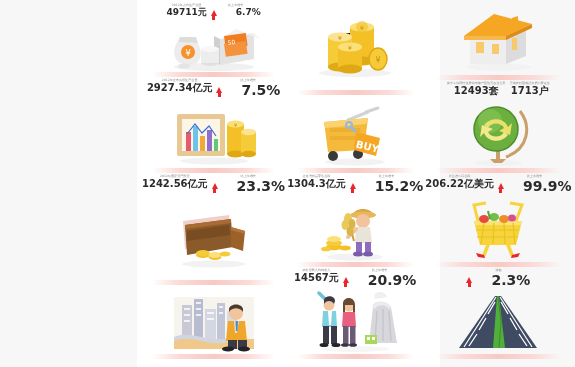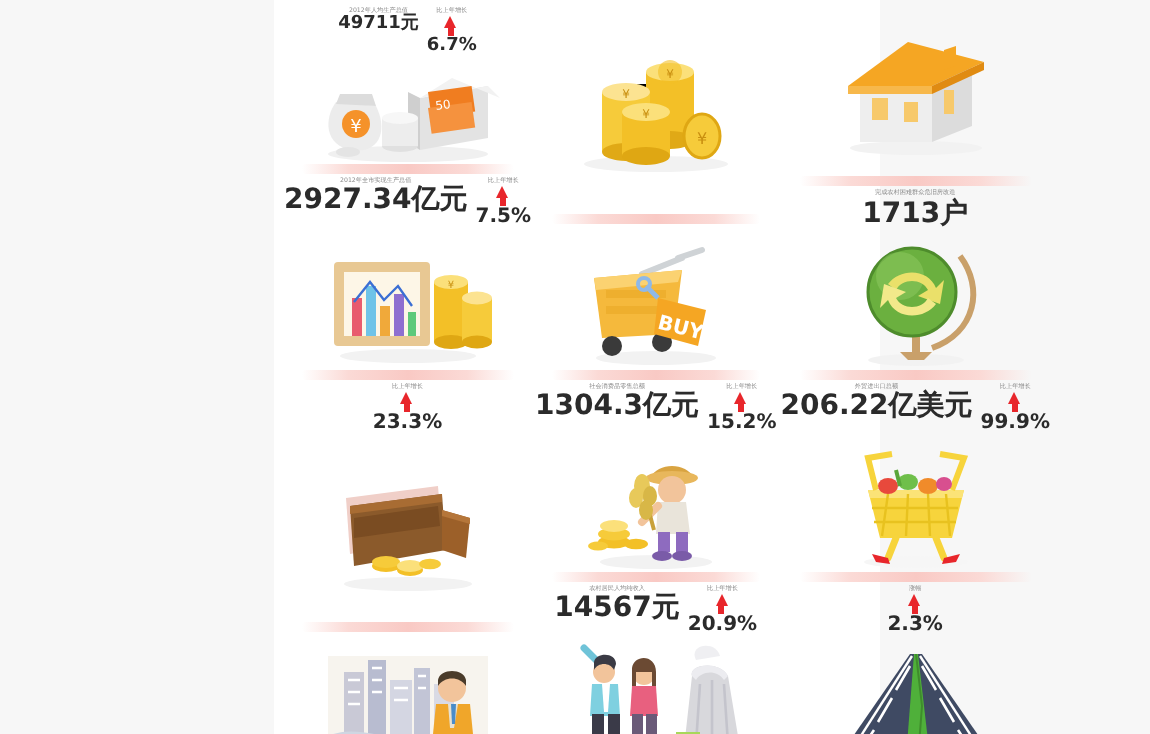--- a/index.html
+++ b/index.html
@@ -57,45 +57,45 @@
   .stat { display: flex; flex-direction: column; align-items: center; line-height: 1; }
   .cap {
     font-size: 3.1px;
     color: #8a8a8a;
     letter-spacing: 0px;
     white-space: nowrap;
     transform: scale(1.0);
     margin-bottom: 1px;
   }
   .val {
-    font-size: 14px;
+    font-size: 10px;
     font-weight: bold;
     color: #2b2b2b;
     line-height: 1.05;
     white-space: nowrap;
   }
   .val.small { font-size: 9px; }
 
-  .arrowwrap { display: flex; flex-direction: column; align-items: center; gap: 5px; }
+  .arrowwrap { display: flex; align-items: center; gap: 18px; }
   .uparrow {
     width: 0; height: 0;
     border-left: 3px solid transparent;
     border-right: 3px solid transparent;
     border-bottom: 6px solid #e8262b;
     position: relative;
     margin-right: 1px;
   }
   .uparrow::after {
     content: "";
     position: absolute;
     left: -1.5px; top: 6px;
     width: 3px; height: 4px;
     background: #e8262b;
   }
-  .pct { font-size: 10px; font-weight: bold; color: #2b2b2b; }
+  .pct { font-size: 14px; font-weight: bold; color: #2b2b2b; }
   .pct.sm { font-size: 9px; }
 
   .statline { display: flex; flex-direction: row; align-items: flex-end; gap: 2px; }
 </style>
 </head>
 <body>
 
 <div id="page">
   <div id="content">
     <div id="grid">
@@ -215,20 +215,24 @@
             <path d="M58 12 L64 10 L64 20 L58 22 Z" fill="#f5a623"></path>
 
             <rect x="22" y="36" width="8" height="11" fill="#f7c96b"></rect>
             <rect x="38" y="38" width="7" height="10" fill="#f7c96b"></rect>
             <rect x="58" y="32" width="5" height="12" fill="#f7c96b"></rect>
           </svg>
         </div>
         <div class="rule"></div>
         <div class="stats">
           <div class="stat">
+            <div class="cap">新开工保障性住房城市棚户区住宅改造任务</div>
+            <div class="val">12493套</div>
+          </div>
+          <div class="stat">
             <div class="cap">完成农村困难群众危旧房改造</div>
             <div class="val">1713户</div>
           </div>
         </div>
       </div>
 
       <div class="card">
         <div class="art">
           <svg width="90" height="64" viewBox="0 0 90 64">
             <ellipse cx="45" cy="59" rx="34" ry="3.5" fill="#f2f2f2"></ellipse>
@@ -254,20 +258,24 @@
             </g>
             <g>
               <rect x="72" y="30" width="15" height="22" fill="#f6cb3a"></rect>
               <ellipse cx="79.5" cy="52" rx="7.5" ry="3.2" fill="#dfa713"></ellipse>
               <ellipse cx="79.5" cy="30" rx="7.5" ry="3.2" fill="#fce391"></ellipse>
             </g>
           </svg>
         </div>
         <div class="rule"></div>
         <div class="stats">
+          <div class="stat">
+            <div class="cap">2012年固定资产投资</div>
+            <div class="val">1242.56亿元</div>
+          </div>
           <div class="stat">
             <div class="cap">比上年增长</div>
             <div class="arrowwrap">
               <span class="uparrow"></span>
               <span class="pct">23.3%</span>
             </div>
           </div>
         </div>
       </div>
 

